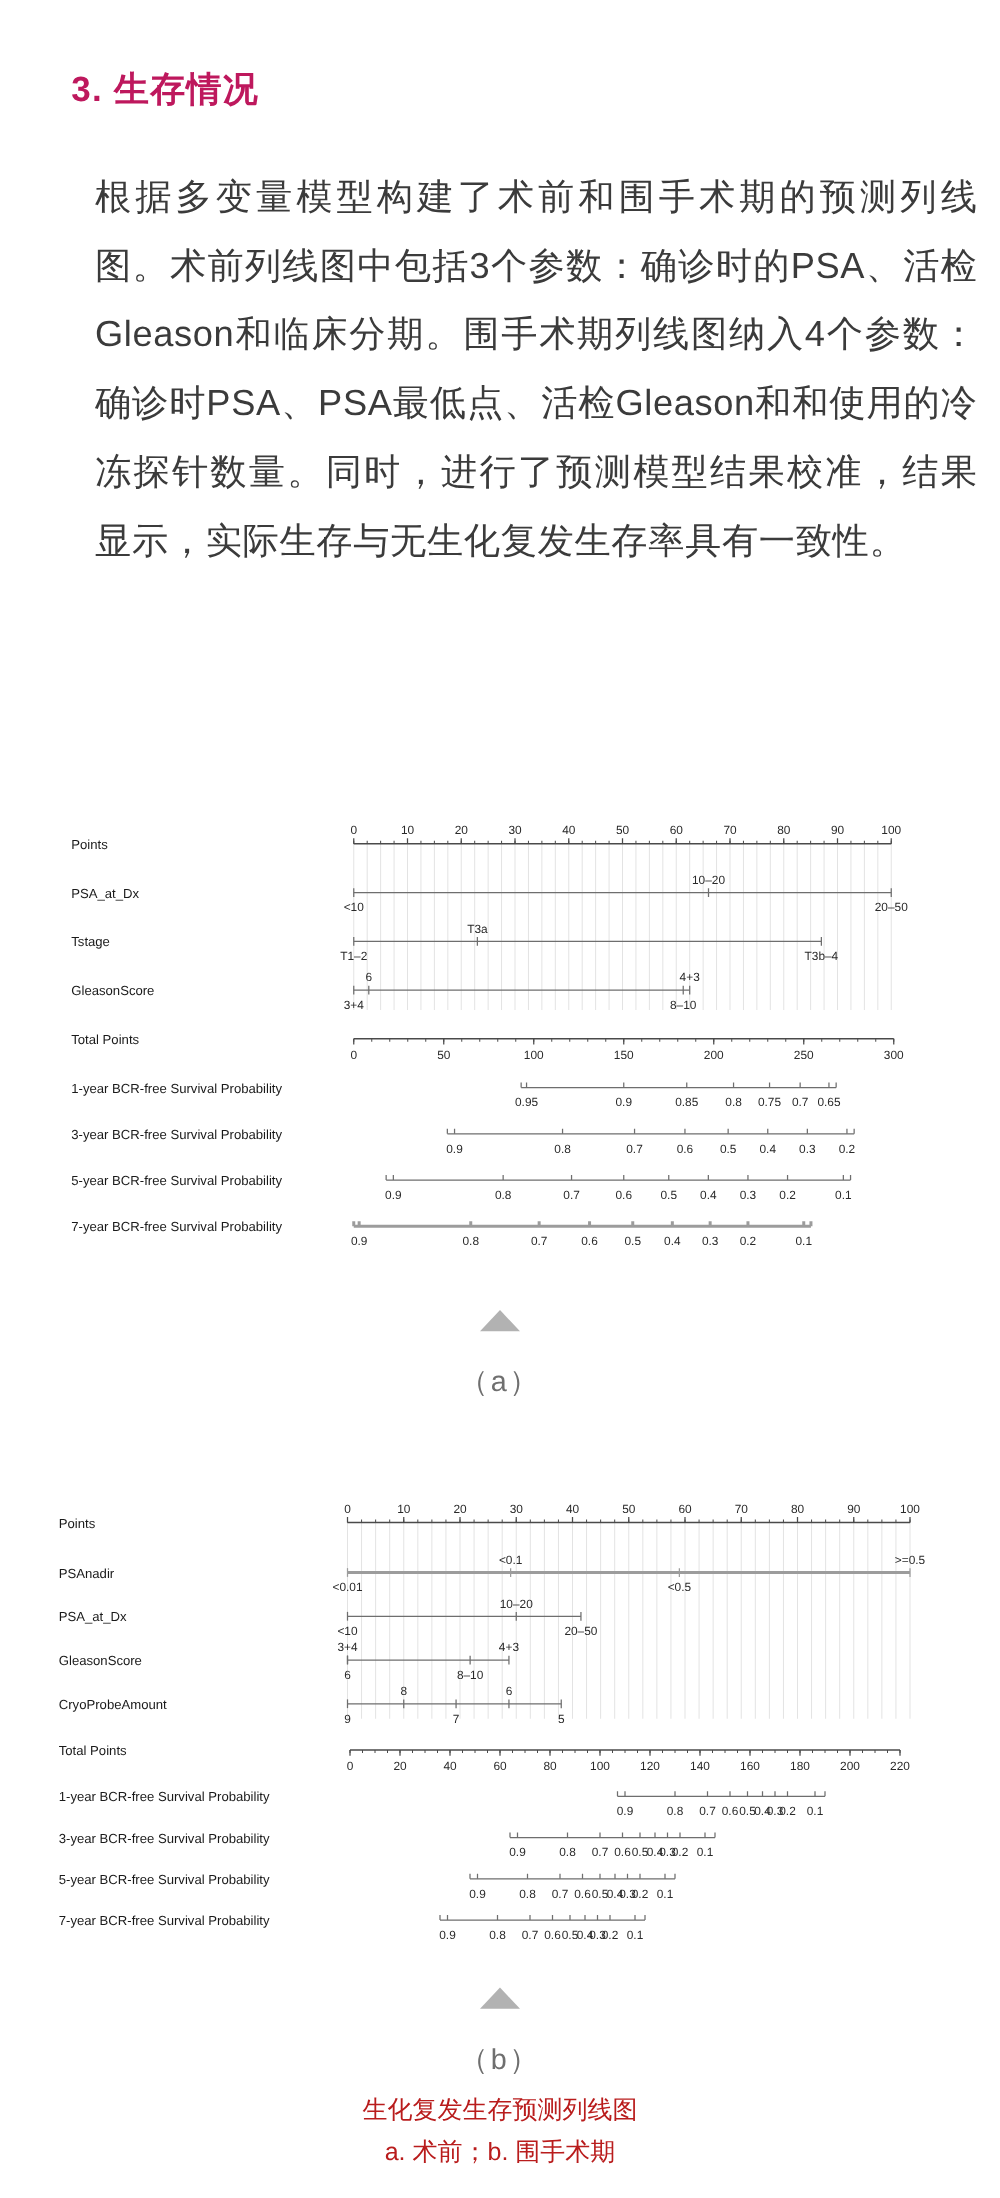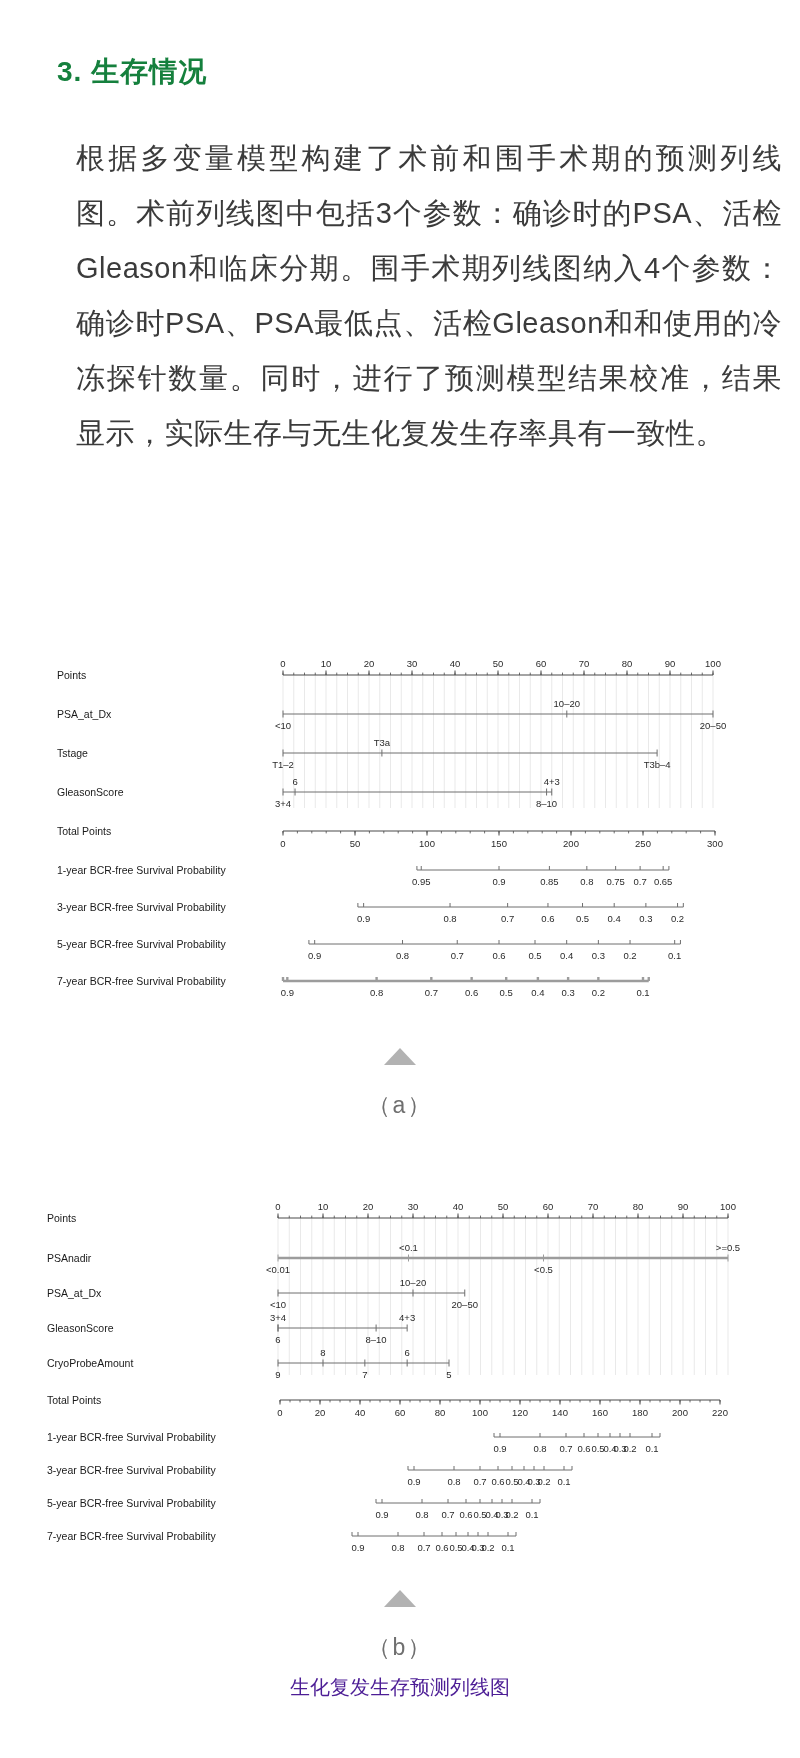--- a/index.html
+++ b/index.html
@@ -12,29 +12,29 @@
   .bodytext { position:absolute; top:131px; left:50px; width:706px;
               font-size:29px; line-height:55px; color:#3b3b3b;
               text-align:justify; letter-spacing:0.5px;margin-left:26px; }
   .nomo { position:absolute; left:0; width:800px; }
   .tri { position:absolute; left:50%; transform:translateX(-50%);
          width:0; height:0; border-left:16px solid transparent;
          border-right:16px solid transparent; border-bottom:17px solid #b2b2b2; }
   .figlabel { position:absolute; left:0; width:800px; text-align:center;
               font-size:23px; color:#6f6f6f; letter-spacing:2px; }
   .caption { position:absolute; left:0; width:800px; text-align:center;
-             font-size:20px; color:#4c1d95; }
+             font-size:20px; color:#b91c1c; }
   svg text { font-family:"Liberation Sans", sans-serif; }
 </style>
 </head>
 <body>
 
 <div class="page">
 
-  <h2 class="heading" style="color: #15803d;">3. 生存情况</h2>
+  <h2 class="heading" style="color: #be185d;">3. 生存情况</h2>
 
   <p class="bodytext">根据多变量模型构建了术前和围手术期的预测列线图。术前列线图中包括3个参数：确诊时的PSA、活检Gleason和临床分期。围手术期列线图纳入4个参数：确诊时PSA、PSA最低点、活检Gleason和和使用的冷冻探针数量。同时，进行了预测模型结果校准，结果显示，实际生存与无生化复发生存率具有一致性。</p>
 
   <div id="nomogram-a" class="nomo" style="top: 640px; height: 395px;"><svg width="800" height="395" viewBox="0 0 800 395">
         <g>
           <line x1="283" y1="35" x2="283" y2="168" stroke="#e3e3e3" stroke-width="0.8"></line>
           <line x1="293.75" y1="35" x2="293.75" y2="168" stroke="#e3e3e3" stroke-width="0.8"></line>
           <line x1="304.5" y1="35" x2="304.5" y2="168" stroke="#e3e3e3" stroke-width="0.8"></line>
           <line x1="315.25" y1="35" x2="315.25" y2="168" stroke="#e3e3e3" stroke-width="0.8"></line>
           <line x1="326" y1="35" x2="326" y2="168" stroke="#e3e3e3" stroke-width="0.8"></line>
@@ -644,14 +644,15 @@
           <line x1="508" y1="351" x2="508" y2="347" stroke="#6e6e6e" stroke-width="1"></line>
           <text x="508" y="366" font-size="9.5" text-anchor="middle" fill="#2a2a2a">0.1</text>
           <line x1="352" y1="351" x2="352" y2="347" stroke="#6e6e6e" stroke-width="1"></line>
           <line x1="516" y1="351" x2="516" y2="347" stroke="#6e6e6e" stroke-width="1"></line>
         </g>
       </svg></div>
 
   <div class="tri" style="top:1590px"></div>
   <div class="figlabel" style="top:1632px">（b）</div>
   <div class="caption" style="top:1674px">生化复发生存预测列线图</div>
+  <div class="caption" style="top:1708px">a. 术前；b. 围手术期</div>
 
 </div>
 
 </body></html>

